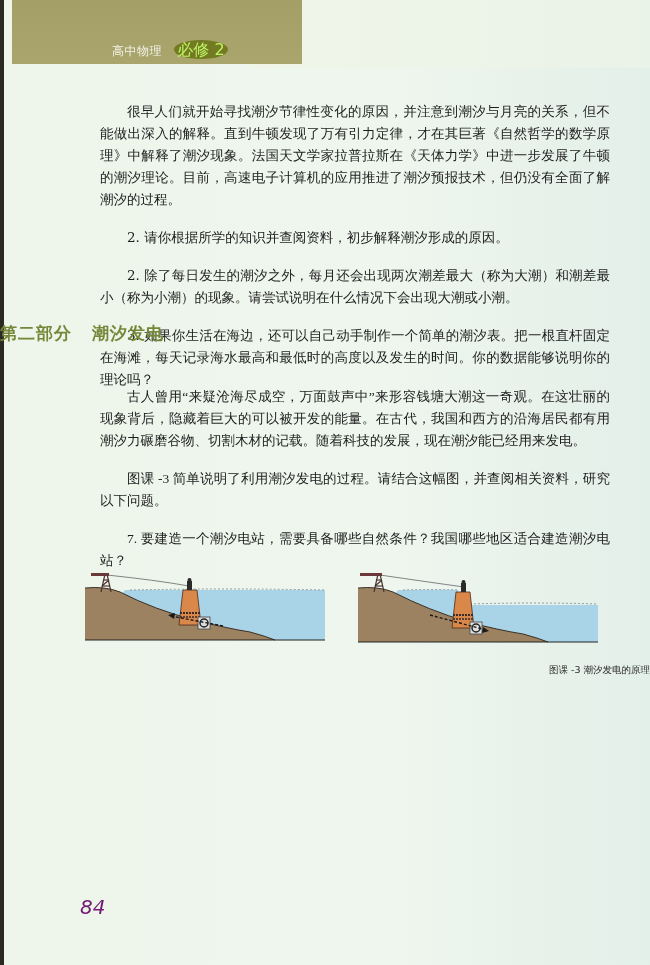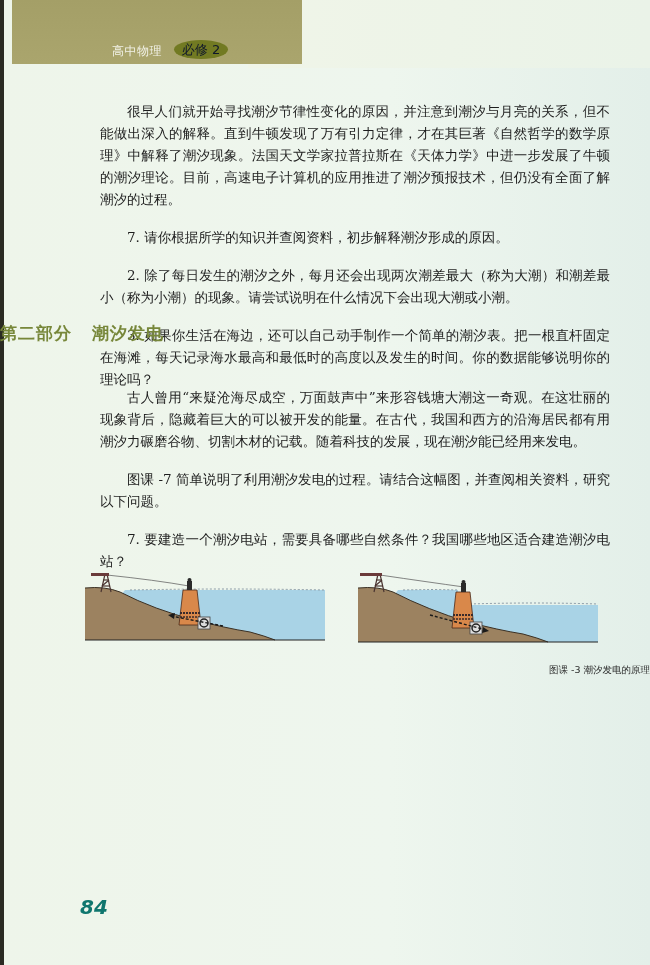--- a/index.html
+++ b/index.html
@@ -41,23 +41,23 @@
       font-size: 12px;
       color: #f1f1e6;
       letter-spacing: 0.5px;
     }
     .header-badge {
       position: absolute;
       left: 162px; top: 40px;
       width: 54px; height: 19px;
       border-radius: 50%;
       background: #727a22;
-      color: #0f172a;
-      font-family: "DejaVu Sans", "Liberation Sans", sans-serif;
-      font-size: 13px;
+      color: #bef264;
+      font-family: "DejaVu Sans", "Liberation Sans", sans-serif;
+      font-size: 16px;
       line-height: 19px;
       text-align: center;
     }
     .content {
       position: absolute;
       left: 84px;
       width: 542px;
       font-size: 13.5px;
       line-height: 22px;
     }
@@ -71,21 +71,21 @@
       position: absolute;
       left: 0; width: 650px;
       top: 322px;
       font-family: "DejaVu Sans", "Liberation Sans", sans-serif;
       font-size: 17px;
       font-weight: bold;
       color: #77873a;
       letter-spacing: 1px;
     }
     .section-title .gap { display: inline-block; width: 20px; }
-    .block2 { top: 370px; }
+    .block2 { top: 370px; font-family: Liberation Serif, serif; }
     .figure {
       position: absolute;
       top: 570px;
       width: 240px; height: 80px;
     }
     .figure.left { left: 85px; }
     .figure.right { left: 358px; }
     .caption {
       position: absolute;
       left: 0; width: 650px;
@@ -94,48 +94,47 @@
       font-family: "DejaVu Sans", "Liberation Sans", sans-serif;
       font-size: 9.5px;
       color: #2a2a2a;
     }
     .page-number {
       position: absolute;
       left: 80px; top: 895px;
       font-family: "DejaVu Sans", "Liberation Sans", sans-serif;
       font-style: italic;
       font-size: 20px;
-      color: #0f766e;
-      font-weight: bold;
+      color: #701a75;
     }
   </style>
 </head>
 <body>
 
 <div class="left-edge"></div>
 <div class="header-top"></div>
 <div class="header-band">
   <span class="header-subject">高中物理</span>
   <span class="header-badge">必修 2</span>
 </div>
 
 <div class="content block1">
   <p class="para">很早人们就开始寻找潮汐节律性变化的原因，并注意到潮汐与月亮的关系，但不能做出深入的解释。直到牛顿发现了万有引力定律，才在其巨著《自然哲学的数学原理》中解释了潮汐现象。法国天文学家拉普拉斯在《天体力学》中进一步发展了牛顿的潮汐理论。目前，高速电子计算机的应用推进了潮汐预报技术，但仍没有全面了解潮汐的过程。</p>
-  <p class="para">7. 请你根据所学的知识并查阅资料，初步解释潮汐形成的原因。</p>
+  <p class="para">2. 请你根据所学的知识并查阅资料，初步解释潮汐形成的原因。</p>
   <p class="para">2. 除了每日发生的潮汐之外，每月还会出现两次潮差最大（称为大潮）和潮差最小（称为小潮）的现象。请尝试说明在什么情况下会出现大潮或小潮。</p>
   <p class="para">3. 如果你生活在海边，还可以自己动手制作一个简单的潮汐表。把一根直杆固定在海滩，每天记录海水最高和最低时的高度以及发生的时间。你的数据能够说明你的理论吗？</p>
 </div>
 
 <div class="section-title">
   <span>第二部分</span><span class="gap"></span><span>潮汐发电</span>
 </div>
 
 <div class="content block2">
   <p class="para">古人曾用“来疑沧海尽成空，万面鼓声中”来形容钱塘大潮这一奇观。在这壮丽的现象背后，隐藏着巨大的可以被开发的能量。在古代，我国和西方的沿海居民都有用潮汐力碾磨谷物、切割木材的记载。随着科技的发展，现在潮汐能已经用来发电。</p>
-  <p class="para">图课 -7 简单说明了利用潮汐发电的过程。请结合这幅图，并查阅相关资料，研究以下问题。</p>
+  <p class="para">图课 -3 简单说明了利用潮汐发电的过程。请结合这幅图，并查阅相关资料，研究以下问题。</p>
   <p class="para">7. 要建造一个潮汐电站，需要具备哪些自然条件？我国哪些地区适合建造潮汐电站？</p>
 </div>
 
 <div class="figure left">
   <svg width="240" height="80" viewBox="0 0 240 80">
 
     <path d="M40 20 L240 20 L240 70 L0 70 Z" fill="#a9d3e6"></path>
     <path d="M45 20 Q140 18 240 20" stroke="#8a9aa6" stroke-width="1" stroke-dasharray="2,2" fill="none"></path>
 
     <path d="M0 18 Q20 16 35 22 Q70 40 110 50 Q140 58 165 62 Q180 66 190 70 L0 70 Z" fill="#9c8260"></path>

